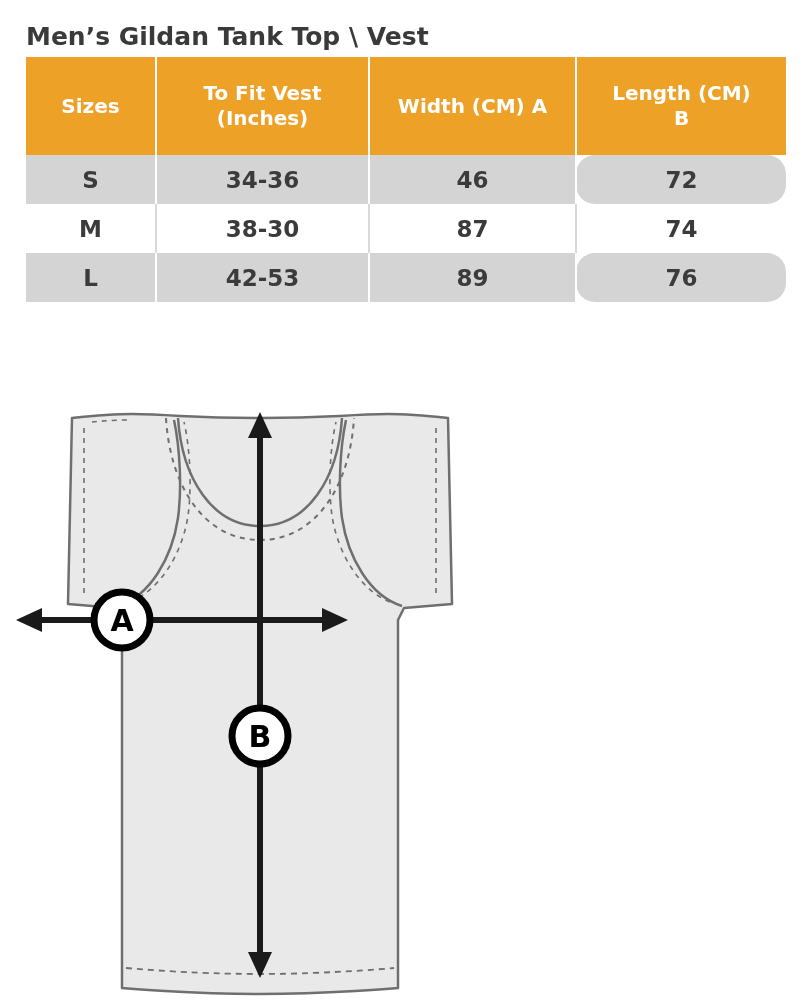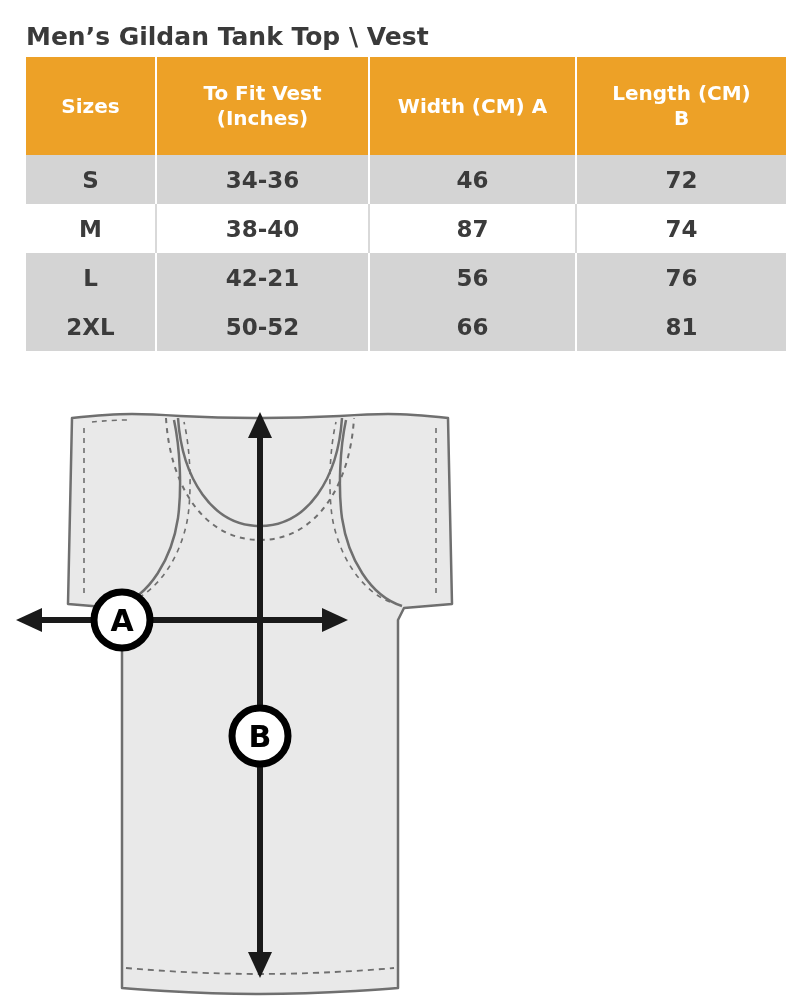--- a/index.html
+++ b/index.html
@@ -57,21 +57,21 @@
   table.size-chart thead th:last-child { border-right: none; }
   table.size-chart tbody td {
     font-size: 23px;
     font-weight: bold;
     text-align: center;
     color: #3b3b3b;
     height: 49px;
     padding: 2px 4px;
     border-right: 2px solid #ffffff;
   }
-  table.size-chart tbody td:last-child { border-right: none; }
+  table.size-chart tbody td:last-child { border-right: none; border-radius: 19px; }
   table.size-chart tbody tr.odd td { background: #d4d4d4; }
   table.size-chart tbody tr.even td { background: #ffffff; }
   table.size-chart tbody tr.even td { border-right: 2px solid #d9d9d9; }
   table.size-chart tbody tr.even td:last-child { border-right: none; }
 
   .diagram {
     position: absolute;
     left: 0;
     top: 408px;
     width: 812px;
@@ -113,35 +113,29 @@
     </thead>
     <tbody>
       <tr class="odd">
         <td>S</td>
         <td>34-36</td>
         <td>46</td>
         <td>72</td>
       </tr>
       <tr class="even">
         <td>M</td>
-        <td>38-40</td>
+        <td>38-30</td>
         <td>87</td>
         <td>74</td>
       </tr>
       <tr class="odd">
         <td>L</td>
-        <td>42-21</td>
-        <td>56</td>
+        <td>42-53</td>
+        <td>89</td>
         <td>76</td>
-      </tr>
-      <tr class="odd">
-        <td>2XL</td>
-        <td>50-52</td>
-        <td>66</td>
-        <td>81</td>
       </tr>
     </tbody>
   </table>
 
   <div class="diagram">
     <svg width="812" height="592" viewBox="0 0 812 592" xmlns="http://www.w3.org/2000/svg">
 
       <g>
         <path d="M 72 10
                  C 72 10 110 6 132 6

